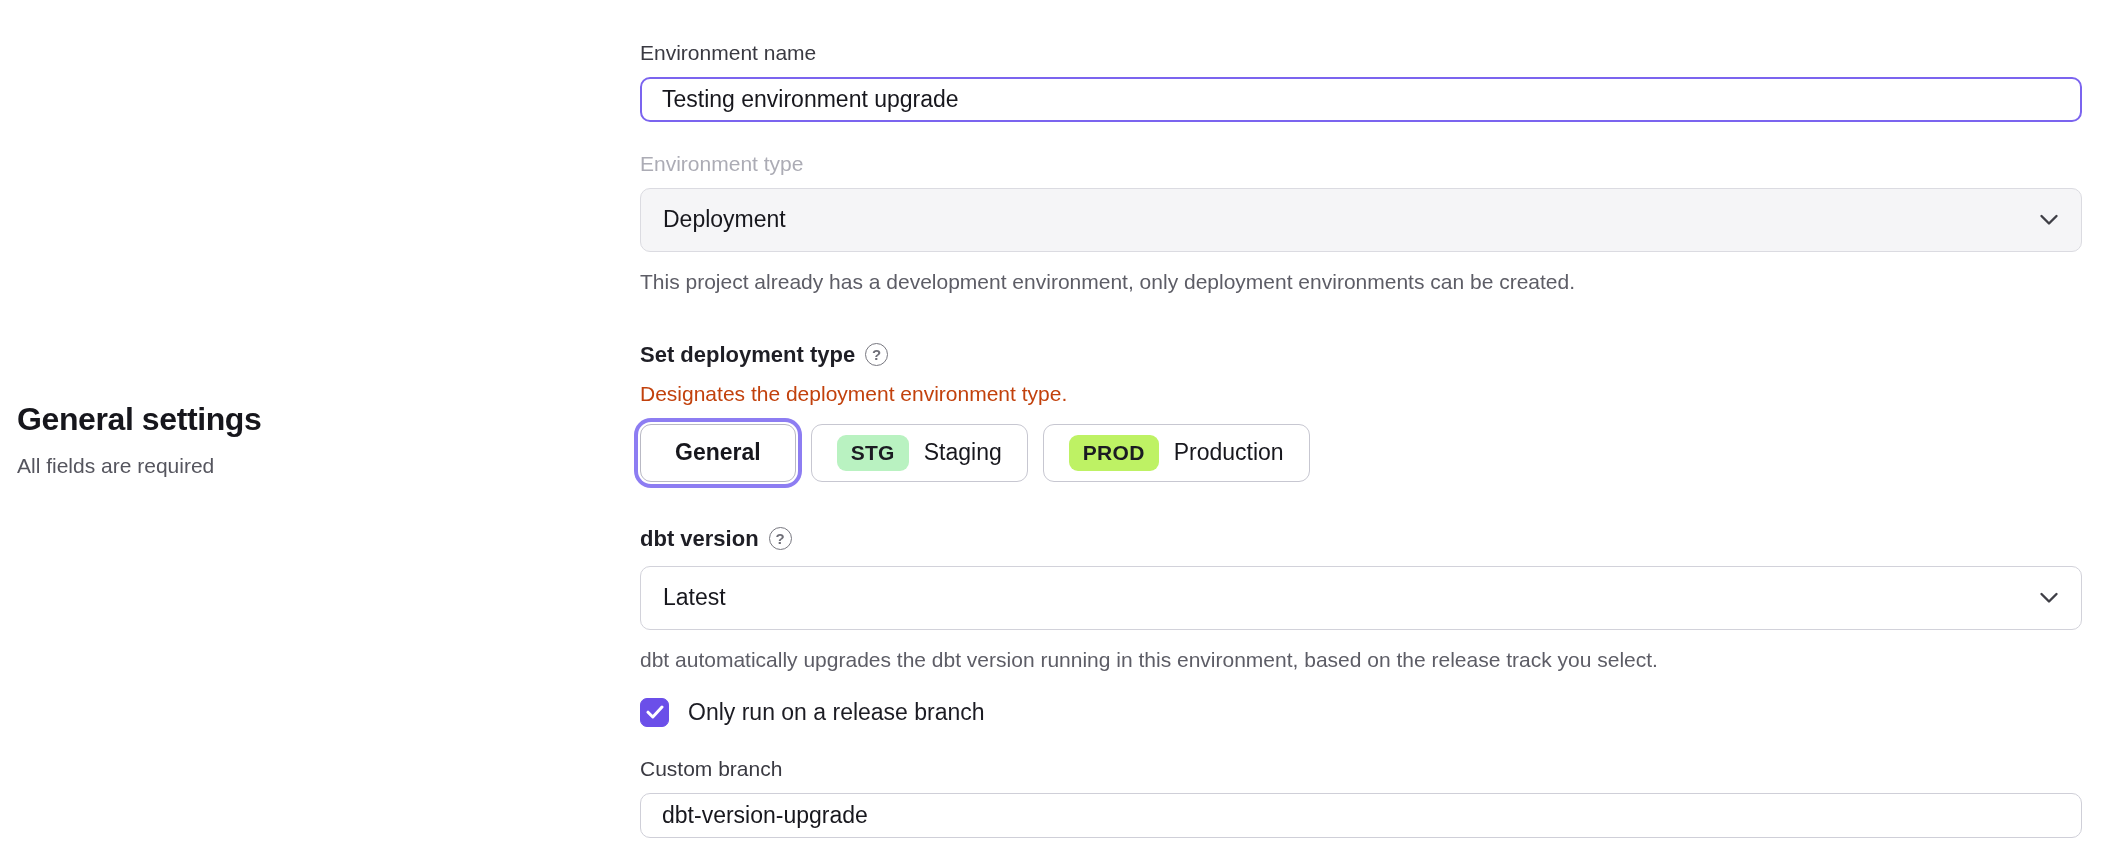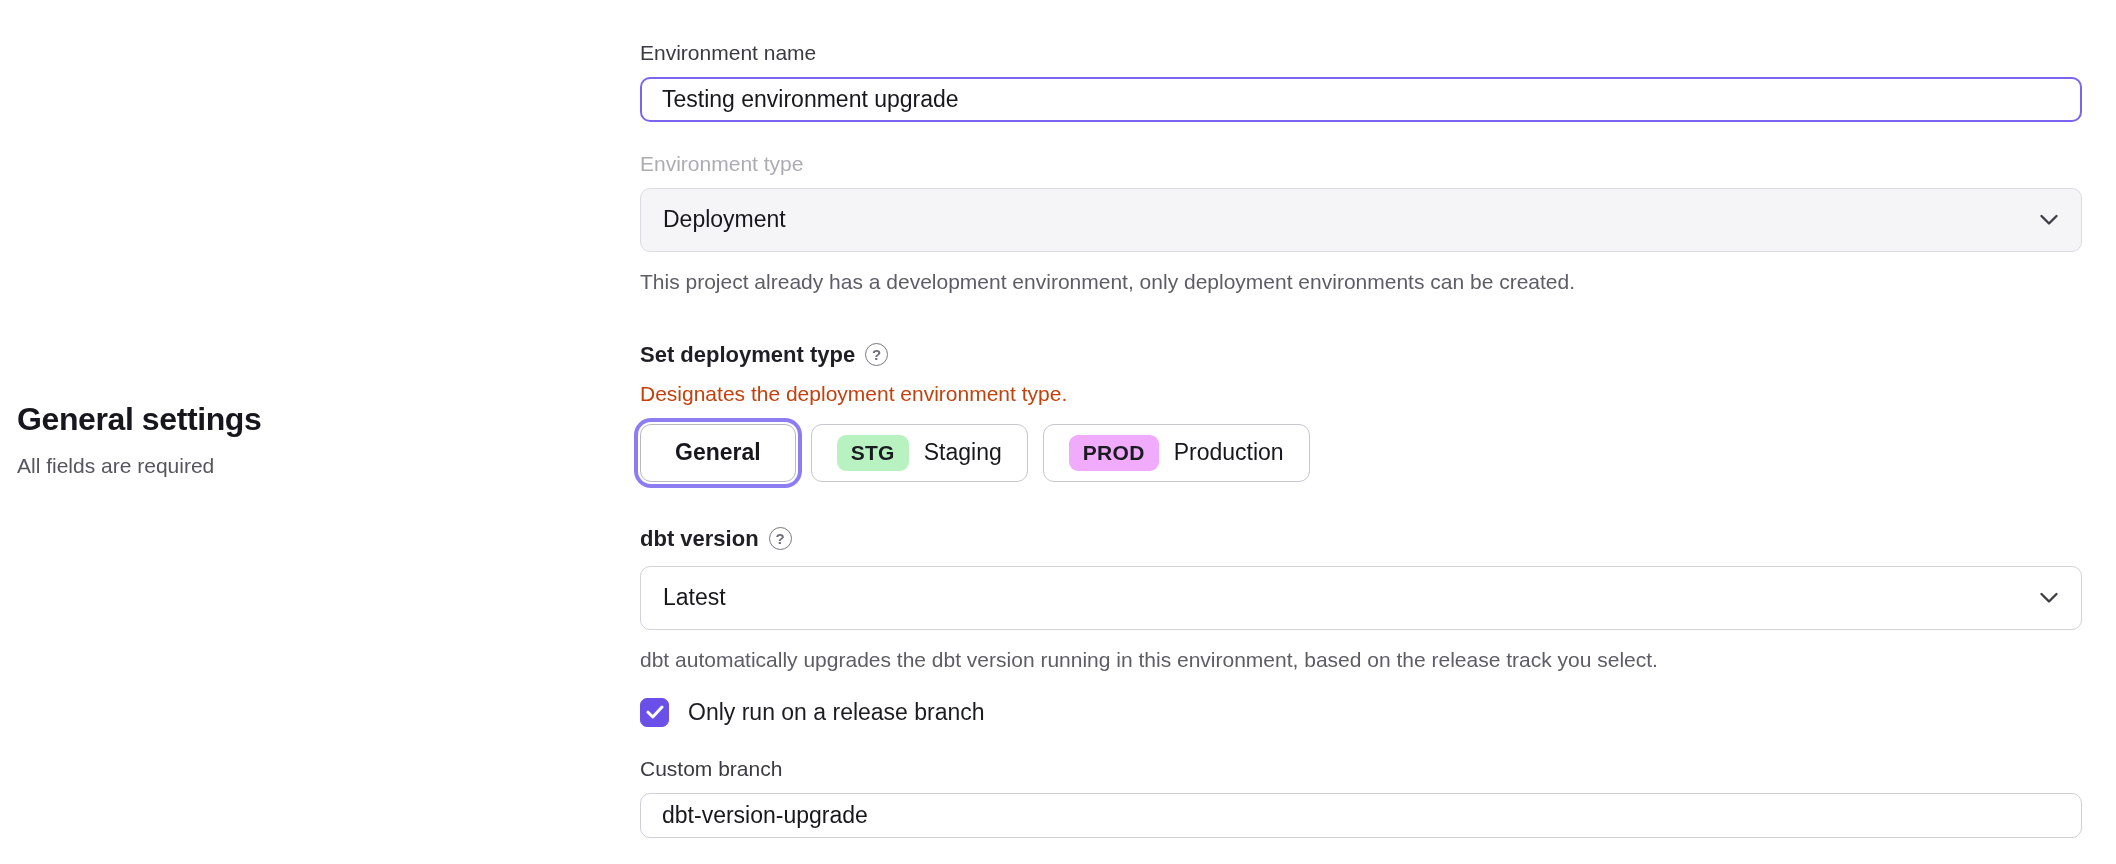--- a/index.html
+++ b/index.html
@@ -149,21 +149,21 @@
   }
   .env-badge {
     padding: 6px 14px;
     border-radius: 9px;
     font-size: 21px;
     font-weight: 600;
     color: #1b1b22;
     letter-spacing: 0.3px;
   }
   .env-badge.stg  { background: #b9f2c1; }
-  .env-badge.prod { background: #f0abfc; }
+  .env-badge.prod { background: #bef264; }
 
   
   .checkbox-row {
     display: flex;
     align-items: center;
     gap: 19px;
     margin-top: 26px;
   }
   .checkbox {
     width: 29px; height: 29px;

